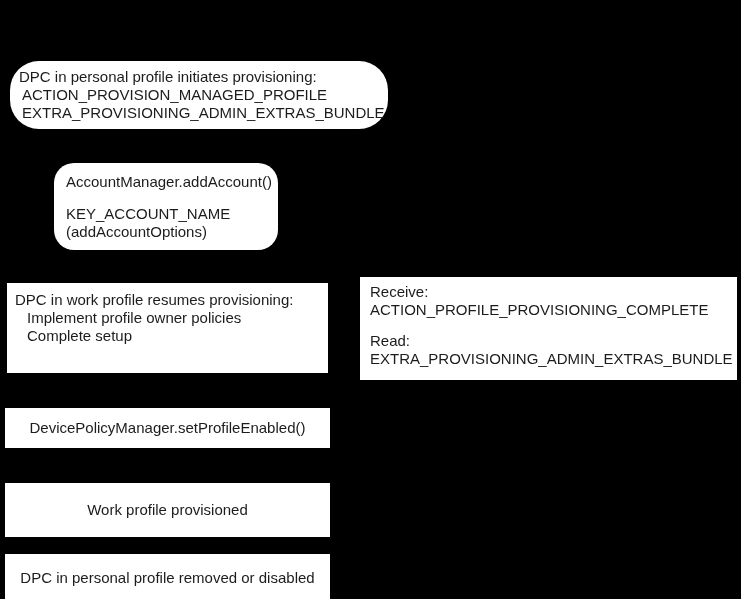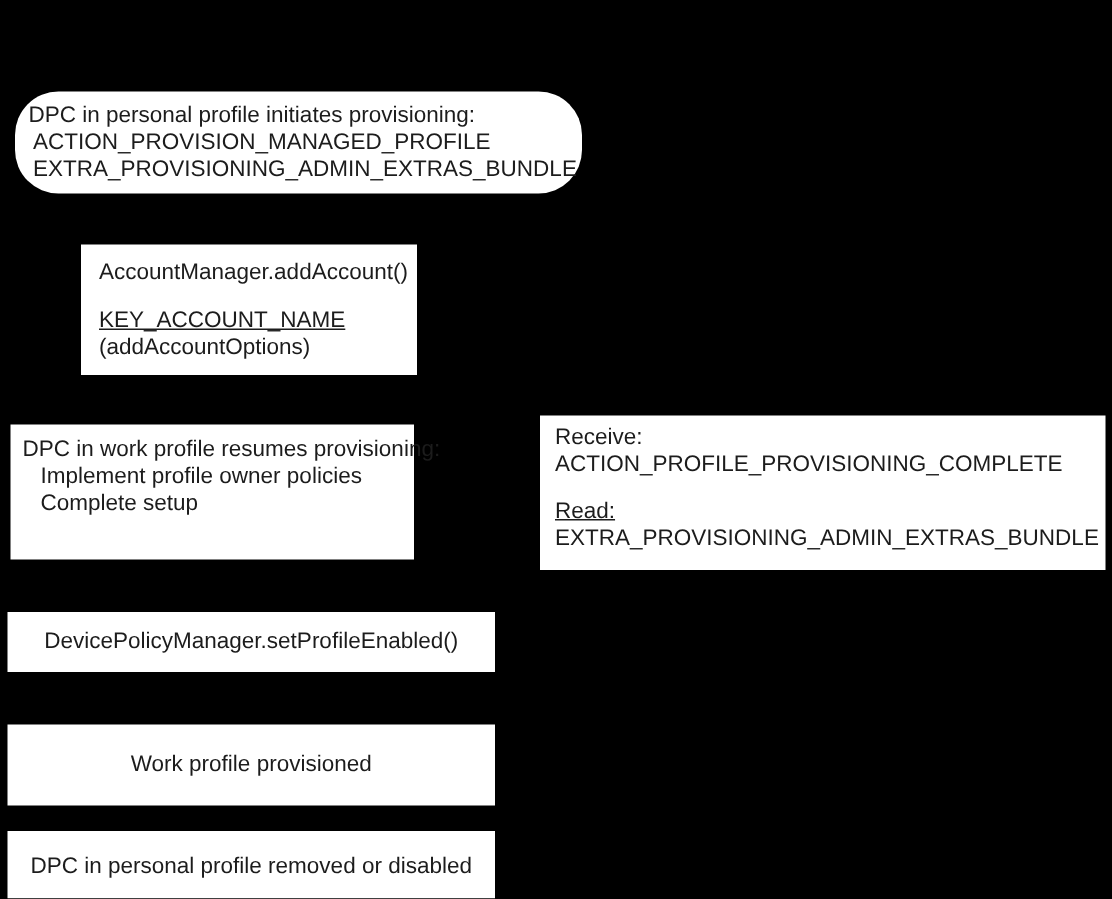--- a/index.html
+++ b/index.html
@@ -30,34 +30,35 @@
   .box-initiate {
     left: 10px; top: 61px; width: 378px; height: 68px;
     padding: 7px 0 0 9px;
     border-radius: 29px;
   }
   .box-initiate .ind { padding-left: 3px; }
   
   .box-add-account {
     left: 54px; top: 163px; width: 224px; height: 87px;
     padding: 10px 0 0 12px;
+    border-radius: 20px;
   }
-  .box-add-account .para2 { margin-top: 14px; text-decoration: underline; }
+  .box-add-account .para2 { margin-top: 14px; }
   
   .box-resume {
-    left: 7px; top: 283px; width: 269px; height: 90px;
+    left: 7px; top: 283px; width: 321px; height: 90px;
     padding: 8px 0 0 8px;
   }
   .box-resume .ind { padding-left: 12px; }
   
   .box-receive {
     left: 360px; top: 277px; width: 377px; height: 103px;
     padding: 6px 0 0 10px;
   }
-  .box-receive .para2 { margin-top: 13px; text-decoration: underline; }
+  .box-receive .para2 { margin-top: 13px; }
   
   .box-center {
     left: 5px; width: 325px;
     display: flex;
     align-items: center;
     justify-content: center;
     text-align: right;
   }
   .box-set-profile-enabled { top: 408px; height: 40px; }
   .box-provisioned        { top: 483px; height: 54px; }

